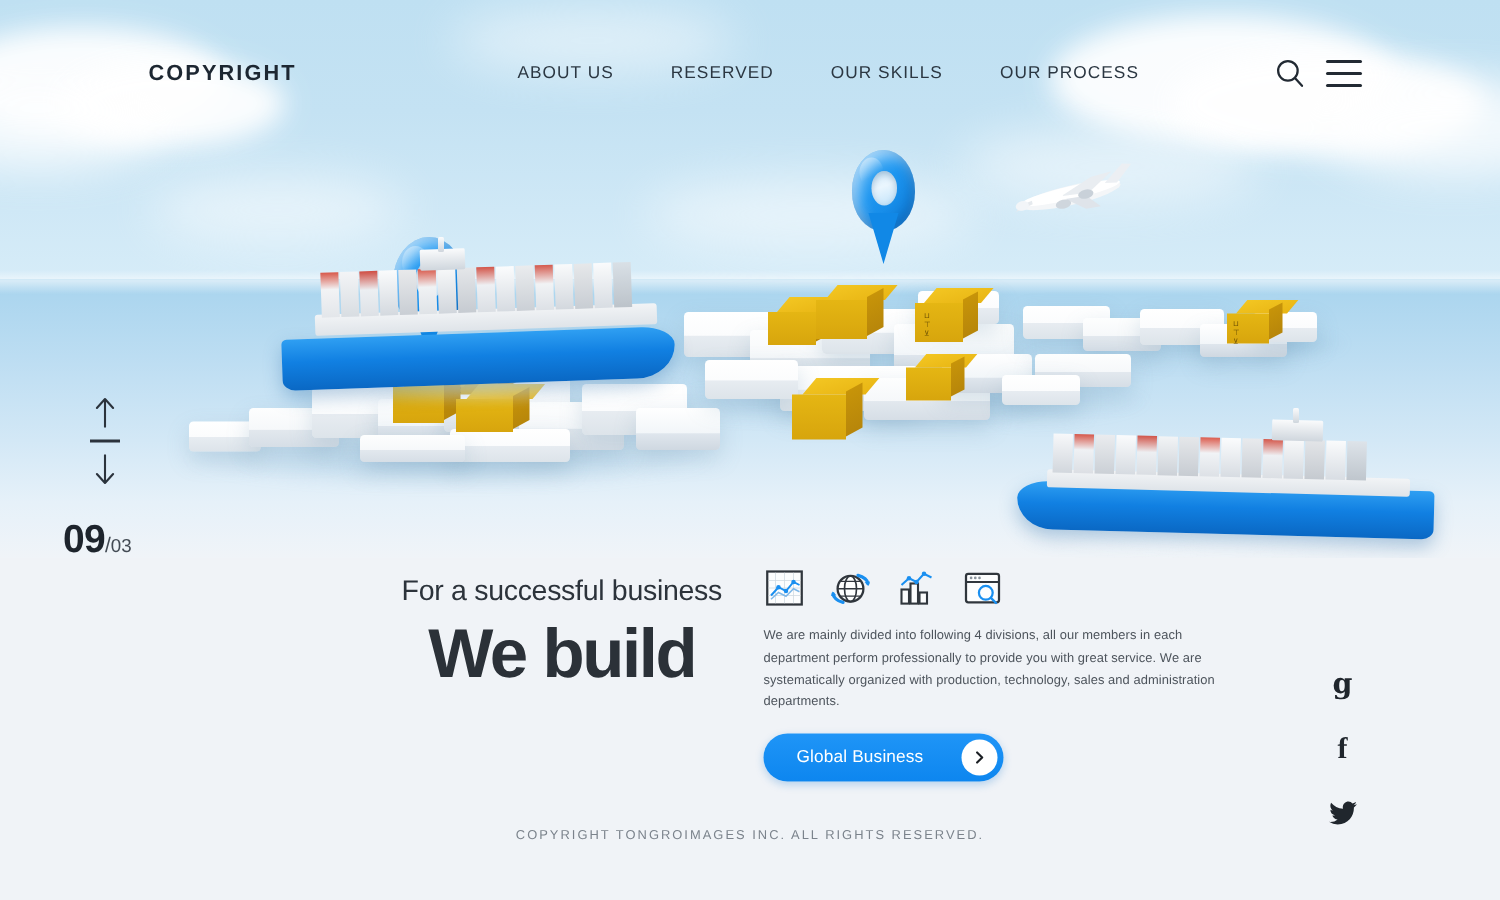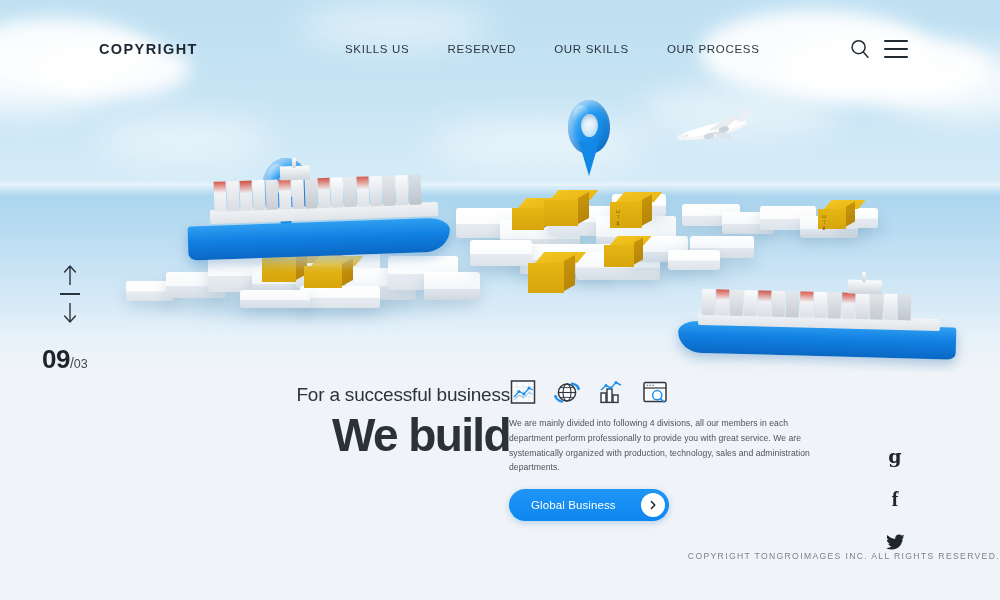--- a/index.html
+++ b/index.html
@@ -141,21 +141,21 @@
   .slider-ctl { position:absolute; left:52px; top:262px; width:36px; text-align:center; z-index:30; }
   .slider-ctl .arw { width:36px; height:26px; display:flex; align-items:center; justify-content:center; cursor:pointer; }
   .slider-ctl .bar { width:20px; height:1.6px; background:#2b333c; margin:5px auto; }
   .counter { position:absolute; left:42px; top:344px; z-index:30; color:#1d242c; white-space:nowrap; }
   .counter .cur { font-size:26px; font-weight:bold; letter-spacing:-0.5px; }
   .counter .sep { font-size:14px; font-weight:400; color:#434b54; }
   .counter .tot { font-size:12.5px; font-weight:500; color:#434b54; }
 
   
   .content { position:absolute; left:0; top:372px; width:1000px; height:228px; background:transparent; z-index:25; }
-  .headline { position:absolute; left:265px; top:12px; width:245px; text-align:right; }
+  .headline { position:absolute; left:252px; top:12px; width:245px; text-align:center; }
   .h-kicker { font-size:19px; color:#2c333b; letter-spacing:-0.2px; line-height:1.2; white-space:nowrap; }
   .h-l1 { font-size:46px; font-weight:bold; color:#2b3138; letter-spacing:-1.6px; line-height:1.0; margin-top:5px; }
   .h-l2 { font-size:46px; font-weight:bold; color:#0d8cf5; letter-spacing:-1.6px; line-height:1.05; margin-top:2px; }
 
   .rightcol { position:absolute; left:509px; top:6px; width:326px; }
   .feat-icons { display:flex; gap:16px; align-items:center; margin-bottom:10px; }
   .feat-icons .fi { width:28px; height:28px; }
   .para {
     font-size:8.6px; line-height:1.72; color:#4d545c; letter-spacing:.05px;
     width:322px; margin-bottom:14px;
@@ -174,21 +174,21 @@
   }
 
   
   .social { position:absolute; right:95px; top:445px; z-index:30; display:flex; flex-direction:column; gap:21px; align-items:center; }
   .social .s { width:20px; height:22px; display:flex; align-items:center; justify-content:center; cursor:pointer; color:#20262d; }
   .social .g { font-size:19px; font-family:"DejaVu Serif", serif; font-weight:bold; line-height:1; }
   .social .f { font-size:20px; font-weight:bold; font-family:"Liberation Serif", serif; line-height:1; }
 
   
   .copy {
-    position:absolute; left:0; top:551px; width:1000px; text-align:right; z-index:30;
+    position:absolute; left:0; top:551px; width:1000px; text-align:center; z-index:30;
     font-size:8.6px; letter-spacing:1.35px; color:#7b838c;
   }
 </style>
 </head>
 <body>
 
 <div id="stage">
 
   <div class="hero">
     <div class="sky"></div>
@@ -379,21 +379,21 @@
           <ellipse cx="56" cy="23.4" rx="5.2" ry="3" fill="#c9d1d9"></ellipse>
           <ellipse cx="13" cy="21.6" rx="4.4" ry="3.2" fill="#f2f5f8"></ellipse>
         </g>
       </svg>
     </div>
   </div>
 
   <header class="nav">
     <div class="logo">COPYRIGHT</div>
     <nav class="menu">
-      <a href="#">SKILLS US</a>
+      <a href="#">ABOUT US</a>
       <a href="#">RESERVED</a>
       <a href="#">OUR SKILLS</a>
       <a href="#">OUR PROCESS</a>
     </nav>
     <div class="nav-icons">
       <div class="ic-search">
         <svg width="22" height="22" viewBox="0 0 22 22">
           <circle cx="9.6" cy="9.2" r="6.5" fill="none" stroke="#222a33" stroke-width="1.5"></circle>
           <line x1="14.3" y1="14" x2="19" y2="19.2" stroke="#222a33" stroke-width="1.5" stroke-linecap="round"></line>
         </svg>

